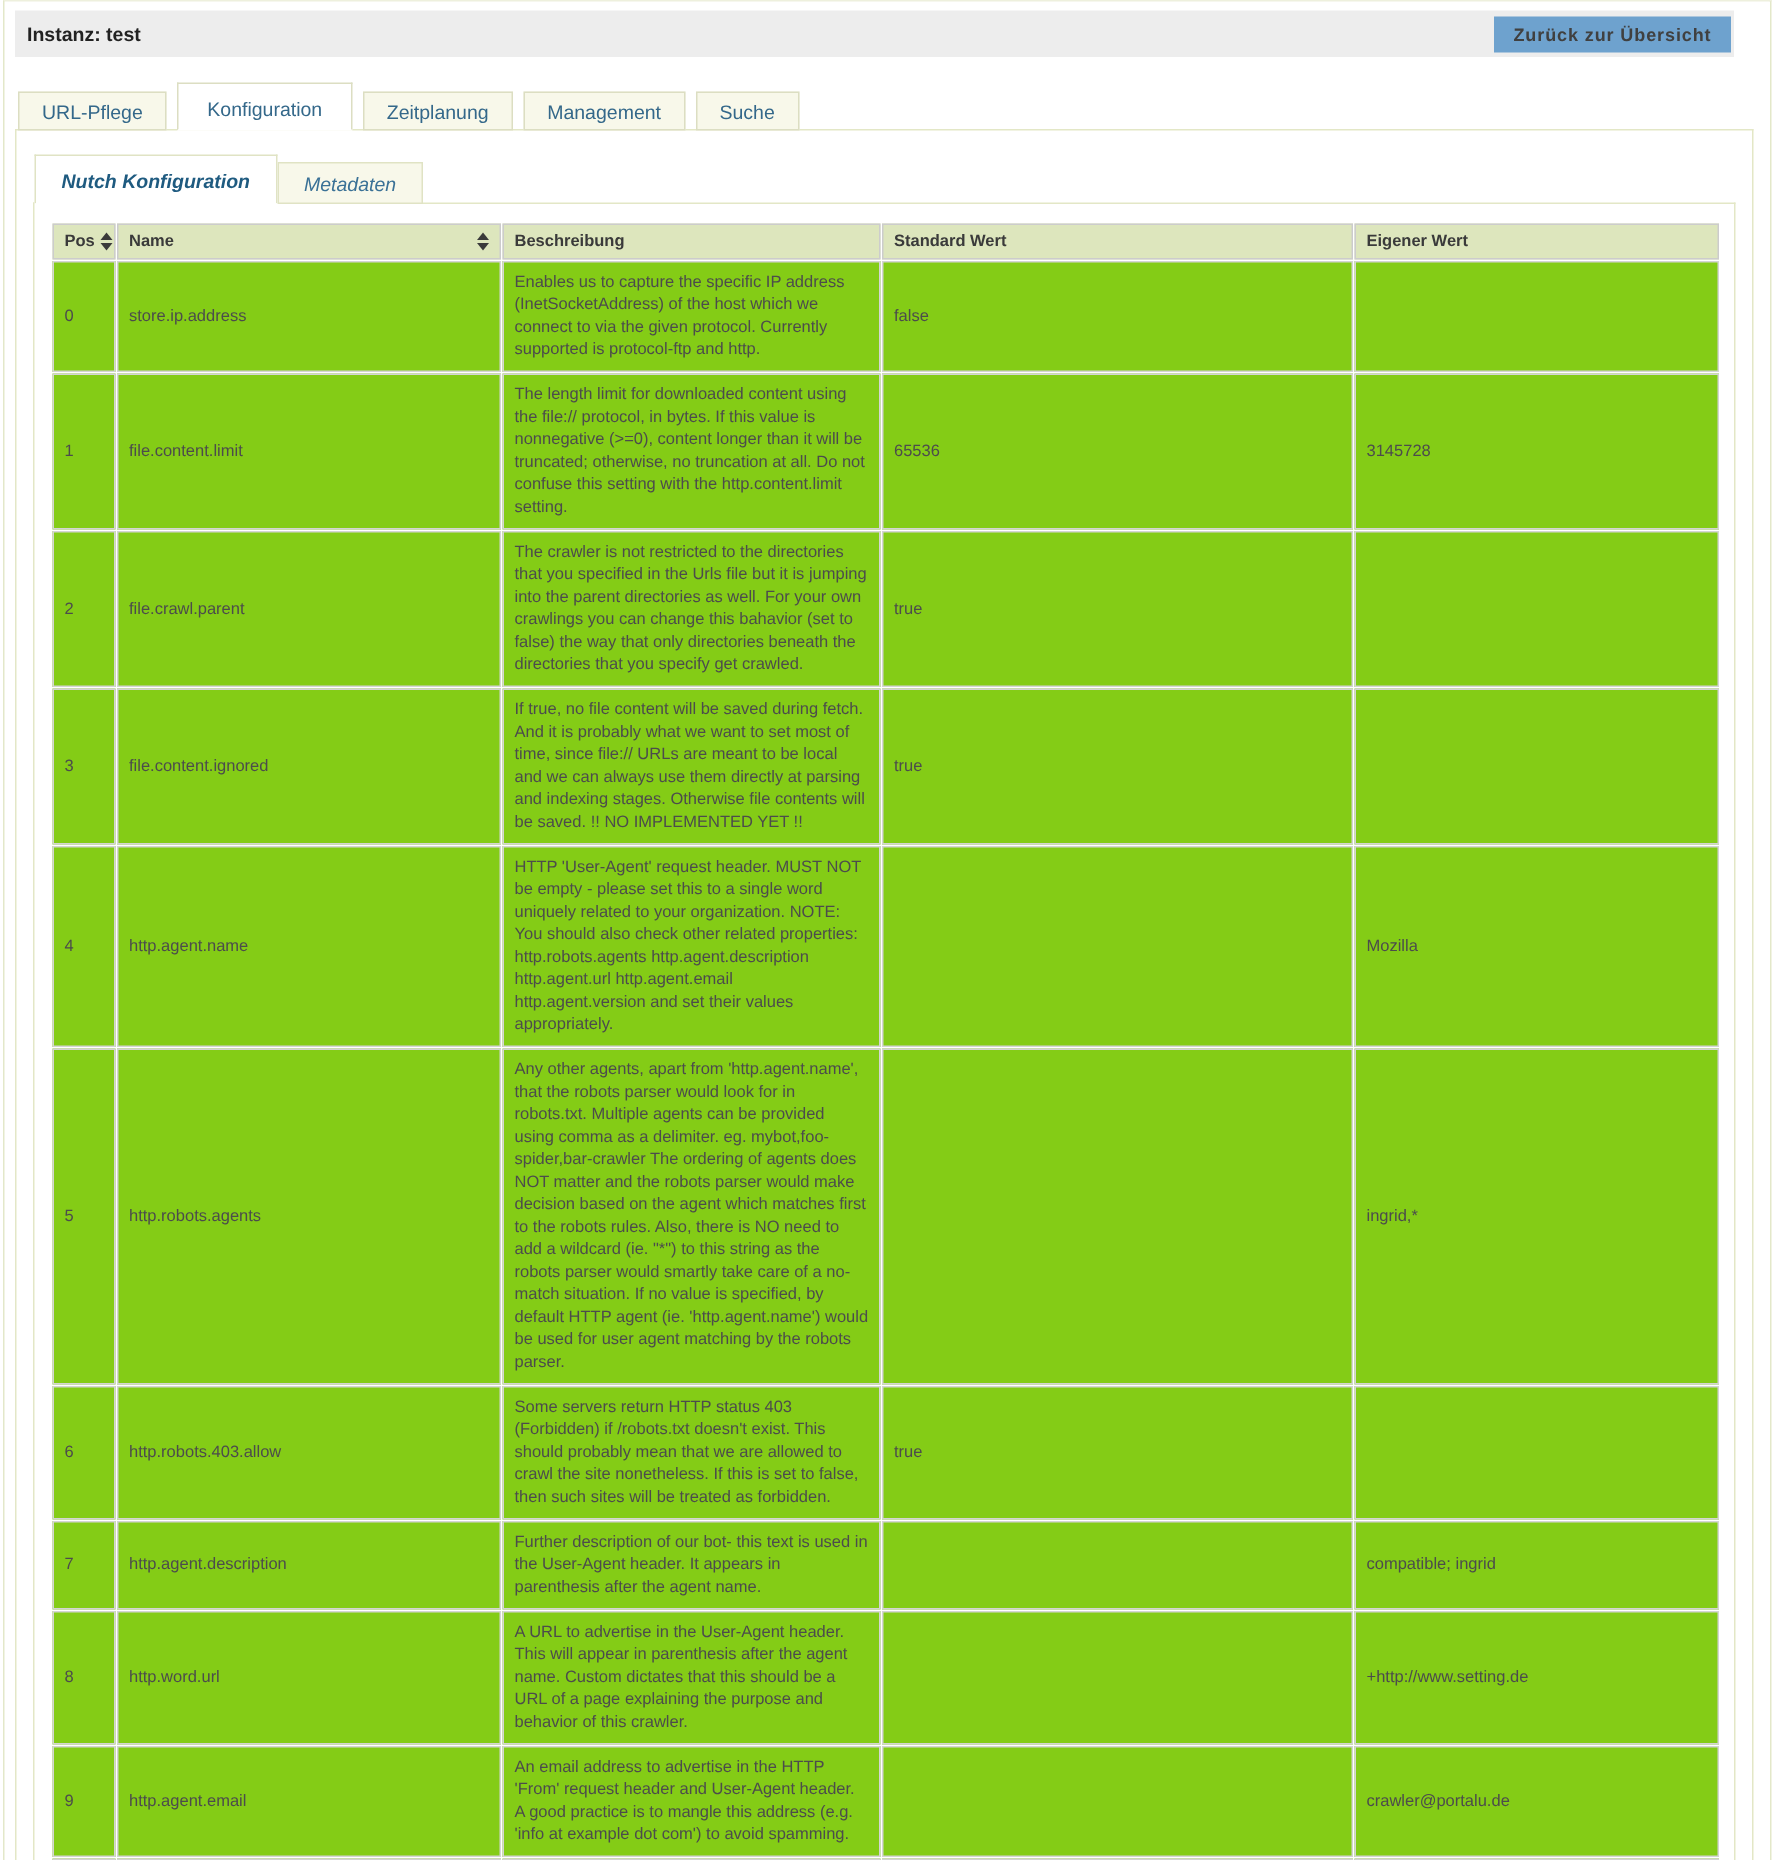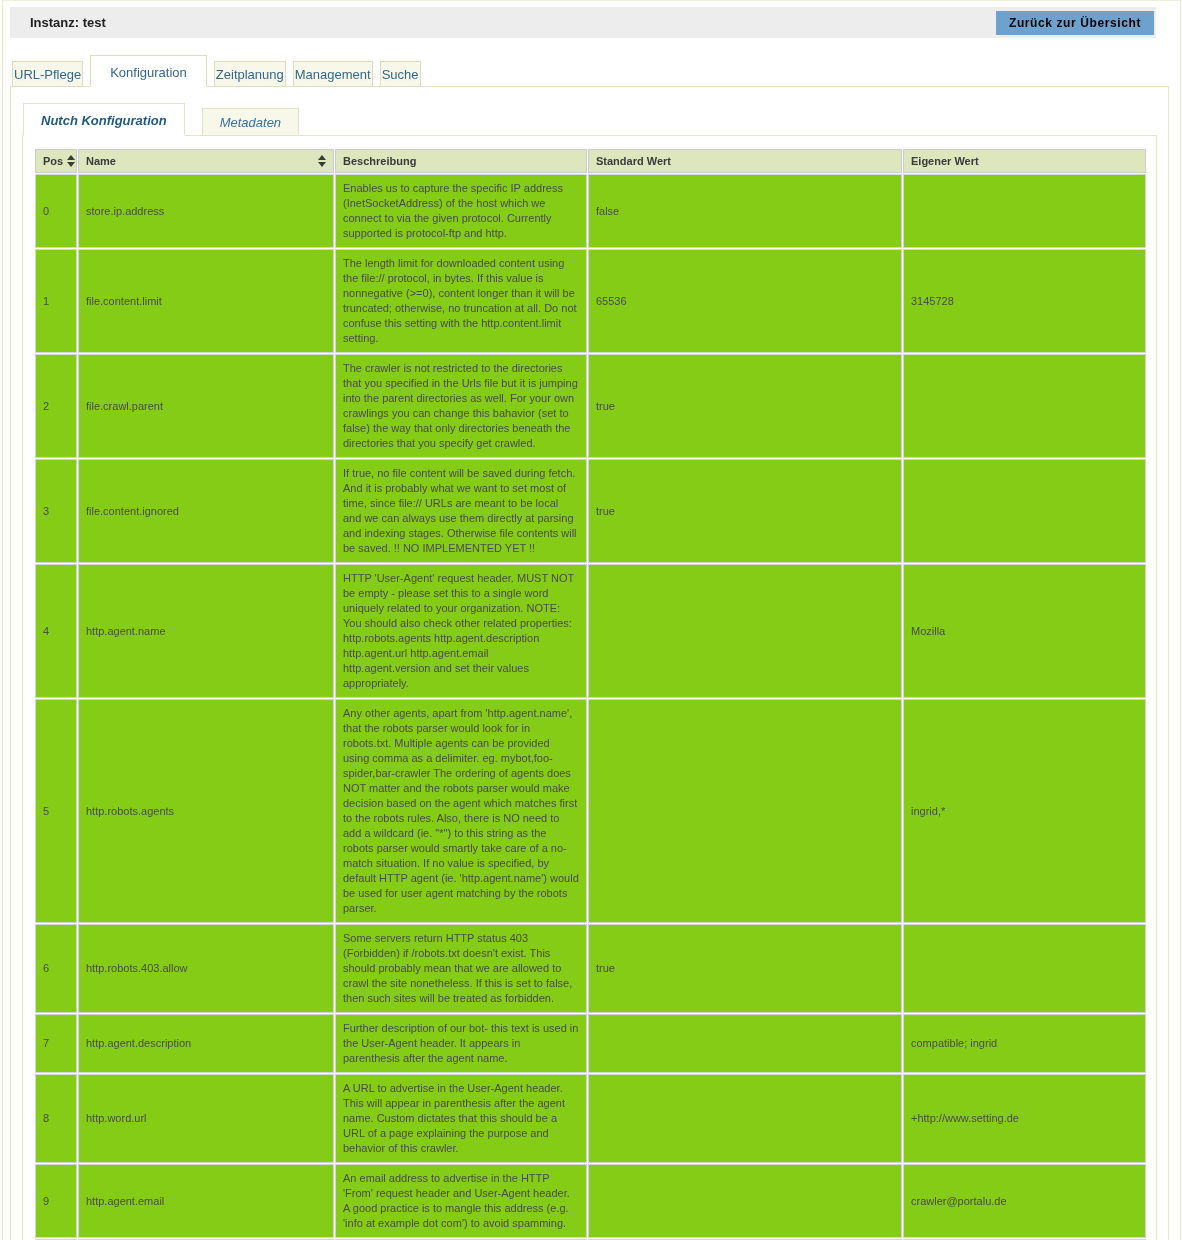--- a/index.html
+++ b/index.html
@@ -14,55 +14,55 @@
     border-left: 1px solid #e3e8c9;
     border-right: 1px solid #e3e8c9;
     border-top: 1px solid #eef0dd;
   }
   
   .topbar {
     margin: 6px 0 0 7px; width: 1146px; height: 31px;
     background: #ededed;
     display: flex; align-items: center; justify-content: space-between;
   }
-  .topbar-title { margin-left: 20px; font-size: 13px; font-weight: bold; color: #222; }
+  .topbar-title { margin-left: 8px; font-size: 13px; font-weight: bold; color: #222; }
   .back-btn {
-    margin-right: 2px; background: #6ea2ce; color: #000000;
+    margin-right: 2px; background: #6ea2ce; color: #404040;
     border: none; font-family: inherit;
     font-size: 12px; font-weight: bold; letter-spacing: 0.6px;
     padding: 5px 13px; cursor: pointer;
   }
   
   .tabs-row {
     display: flex; align-items: flex-end;
     margin: 17px 0 -1px 9px; position: relative; z-index: 3;
   }
   .tab {
     background: #f8f8ea; border: 1px solid #dcdec2;
-    color: #34688a; font-size: 13px; padding: 5px 1px 4px;
+    color: #34688a; font-size: 13px; padding: 5px 15px 4px;
     margin-right: 7px; cursor: pointer; white-space: nowrap;
   }
   .tab.active {
     background: #fff; border-bottom-color: #fff;
     padding: 9px 19px 6px; position: relative; z-index: 4;
   }
   
   .main-panel {
     margin-left: 7px; width: 1159px; min-height: 1180px;
     border: 1px solid #e3e7c6; border-bottom: none; background: #fff;
   }
   
   .subtabs-row {
     display: flex; align-items: flex-end;
     margin: 16px 0 -1px 12px; position: relative; z-index: 2;
   }
   .subtab {
     background: #f8f8ea; border: 1px solid #e0e3c4;
     color: #3a7196; font-size: 13px; font-style: italic;
-    padding: 6px 17px 5px; margin-right: 17px; cursor: pointer; white-space: nowrap;
+    padding: 6px 17px 5px; margin-right: 0; cursor: pointer; white-space: nowrap;
   }
   .subtab.active {
     background: #fff; border-bottom-color: #fff;
     color: #1f5b80; font-weight: bold;
     padding: 9px 17px 7px; position: relative; z-index: 3;
   }
   
   .sub-panel {
     margin: 0 11px; border: 1px solid #e3e7c6; border-bottom: none;
     min-height: 1110px; background: #fff; padding: 12px 11px;

